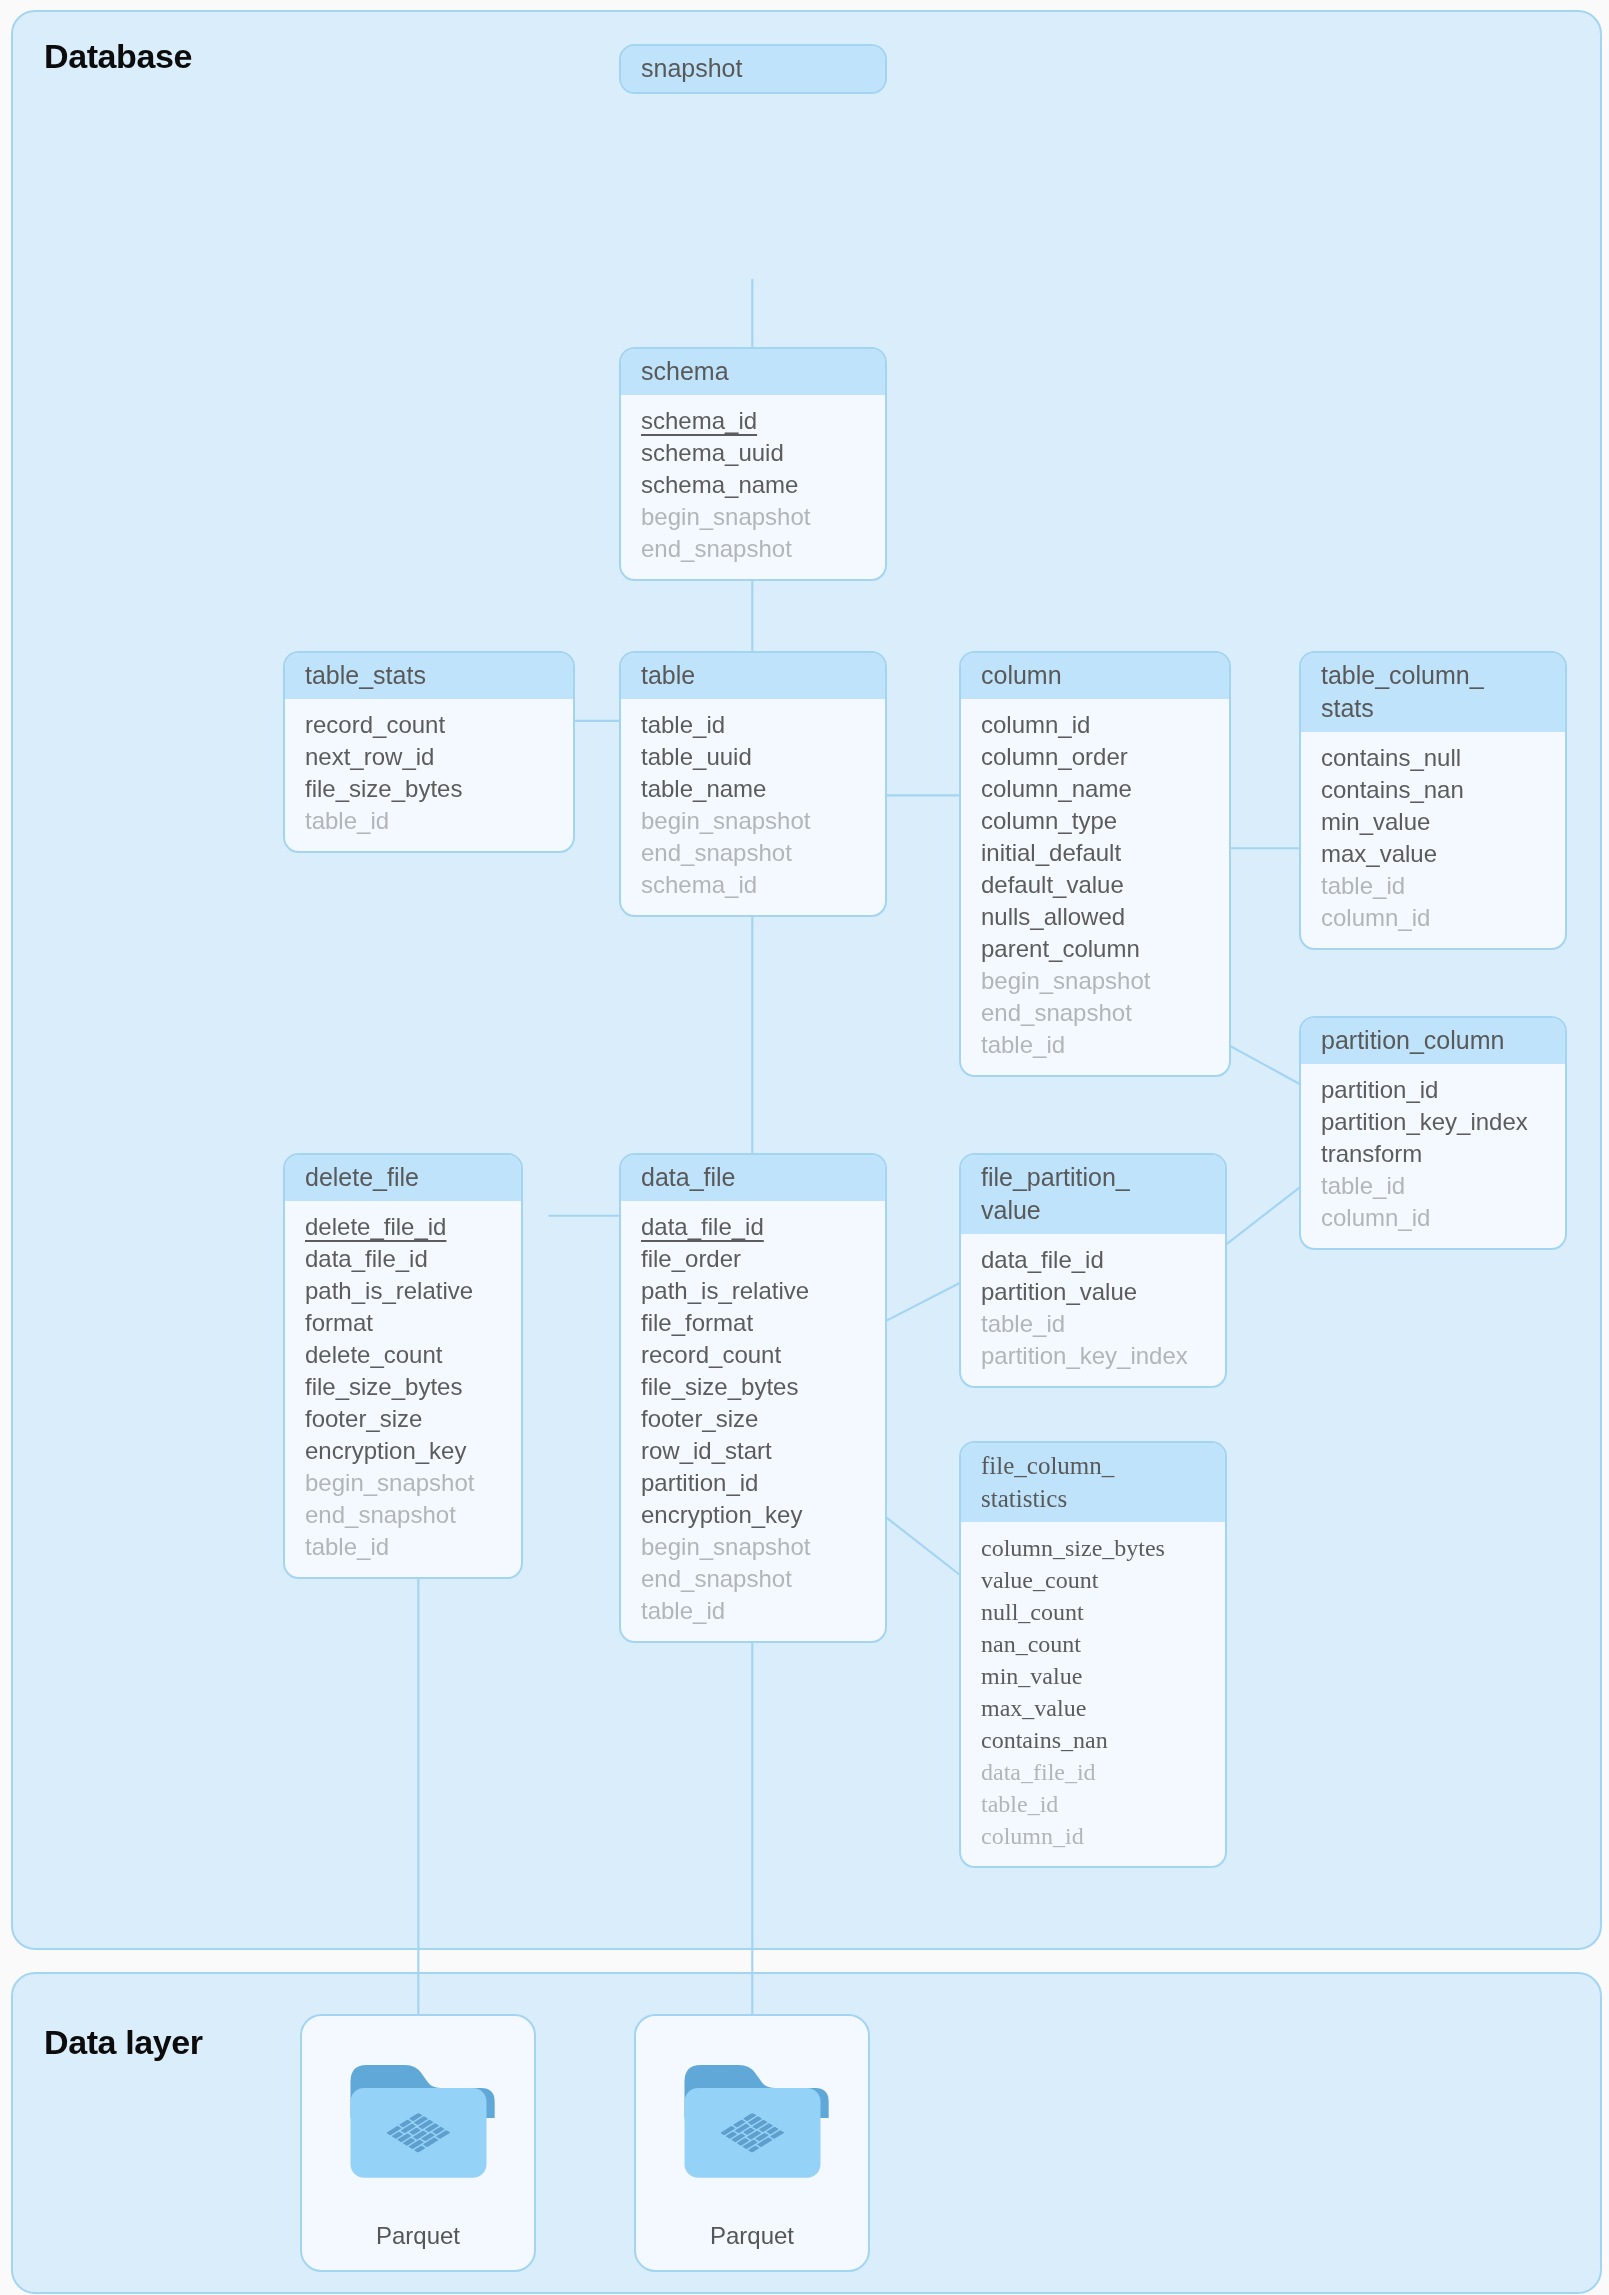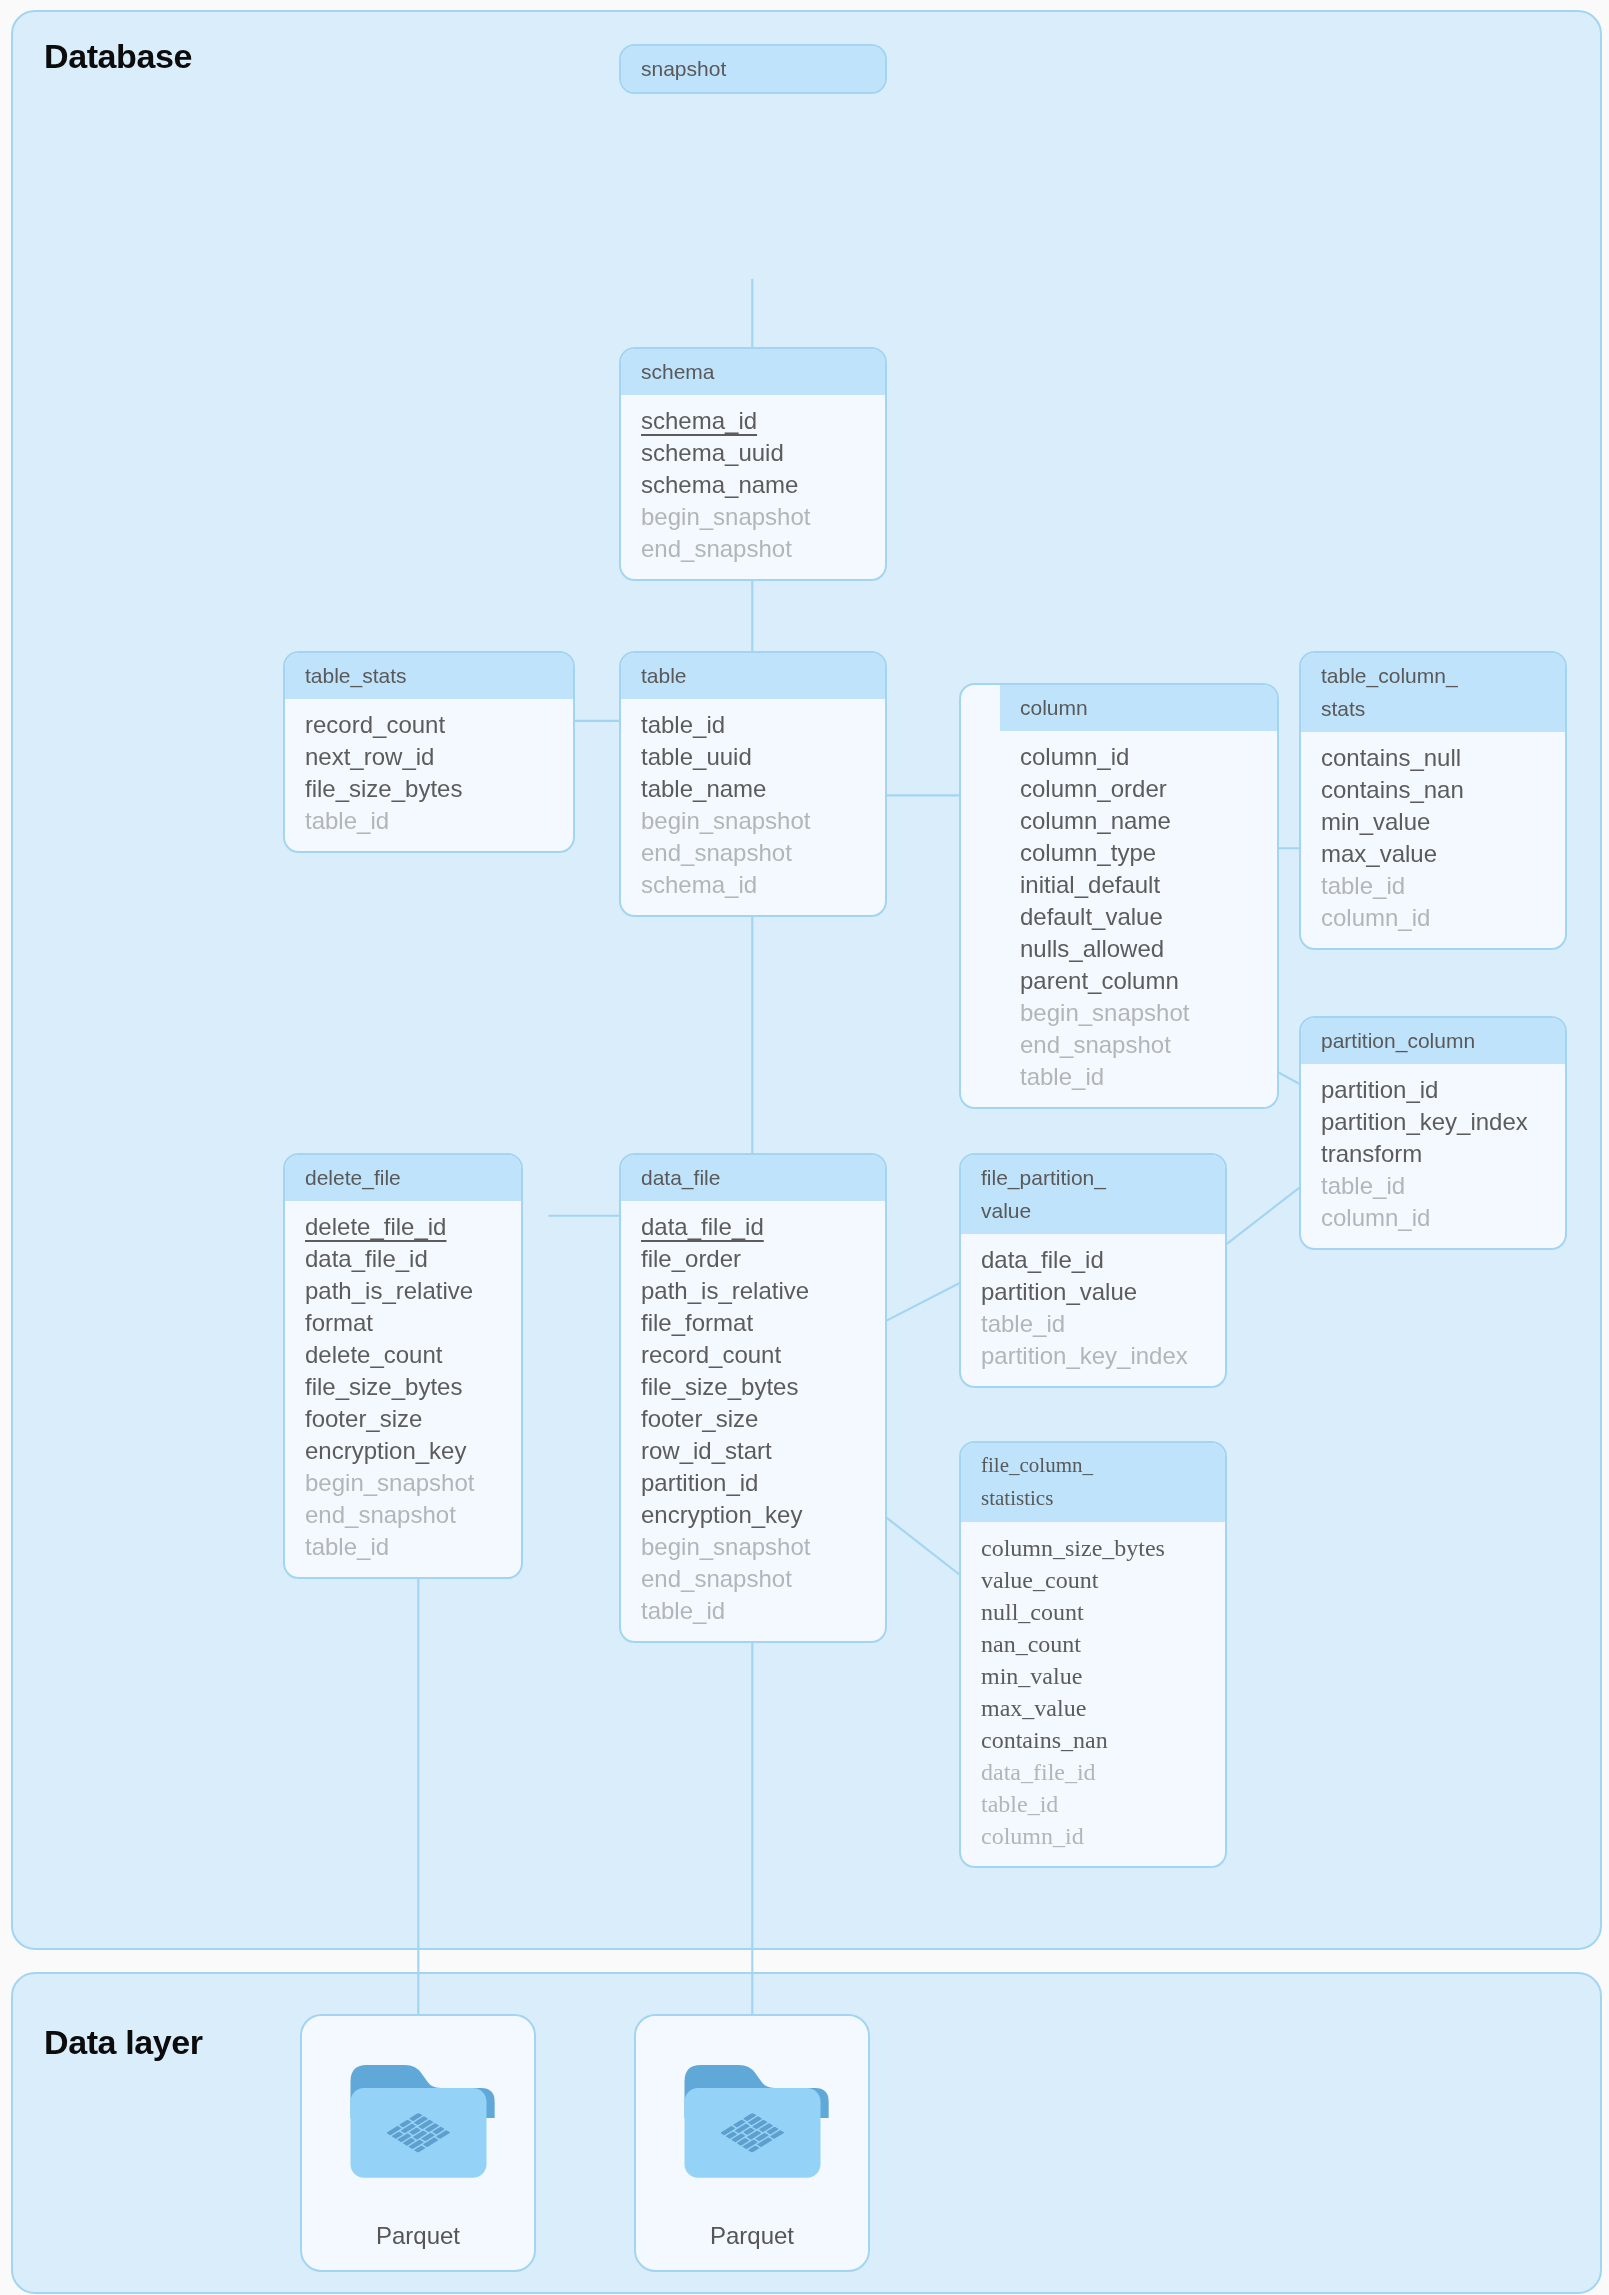--- a/index.html
+++ b/index.html
@@ -6,21 +6,21 @@
   body{font-family:"Liberation Sans", sans-serif; width:1609px; height:2295px; position:relative;}
   .stage{position:relative;width:1609px;height:2295px;overflow:hidden;}
 
   .panel{position:absolute;background:#daedfb;border:2.1px solid #a3d5f3;border-radius:24px;z-index:0;}
   .panel-title{position:absolute;font-size:34px;font-weight:700;color:#0c0c0c;letter-spacing:-0.4px;z-index:3;}
 
   #connector-layer{position:absolute;left:0;top:0;z-index:1;}
   #connector-layer line{stroke:#a3d5f3;stroke-width:3;}
 
   .entity-box{position:absolute;background:#f3f9fe;border:2.1px solid #a3d5f3;border-radius:15.7px;z-index:2;overflow:hidden;box-sizing:border-box;}
-  .entity-header{background:#bfe3fa;color:#595959;font-size:21px;line-height:33px;padding:6.4px 20px;white-space:pre-line;}
+  .entity-header{background:#bfe3fa;color:#595959;font-size:25px;line-height:33px;padding:6.4px 20px;white-space:pre-line;}
   .entity-fields{padding:10px 20px 14.3px 20px;}
   .field{font-size:24px;line-height:32px;color:#5c5c5c;white-space:nowrap;}
   .field.muted{color:#b3b6b8;}
   .field.pk{text-decoration:underline;text-decoration-thickness:1.8px;text-underline-offset:5px;}
 
   .folder-card{position:absolute;width:236px;height:258px;background:#f3f9fe;border:2.1px solid #a3d5f3;border-radius:21.5px;z-index:2;box-sizing:border-box;display:flex;flex-direction:column;align-items:center;justify-content:space-between;padding:38px 0 20px 0;}
   .folder-label{font-size:24px;color:#565656;}
 </style>
 </head>
 <body>
@@ -72,21 +72,21 @@
         <div class="entity-header">table</div>
         <div class="entity-fields">
           <div class="field normal">table_id</div>
           <div class="field normal">table_uuid</div>
           <div class="field normal">table_name</div>
           <div class="field muted">begin_snapshot</div>
           <div class="field muted">end_snapshot</div>
           <div class="field muted">schema_id</div>
         </div>
       </div>
-      <div class="entity-box" style="left: 959px; top: 683px; width: 320px; padding-left: 39px;">
+      <div class="entity-box" style="left: 959px; top: 651px; width: 272px;">
         <div class="entity-header">column</div>
         <div class="entity-fields">
           <div class="field normal">column_id</div>
           <div class="field normal">column_order</div>
           <div class="field normal">column_name</div>
           <div class="field normal">column_type</div>
           <div class="field normal">initial_default</div>
           <div class="field normal">default_value</div>
           <div class="field normal">nulls_allowed</div>
           <div class="field normal">parent_column</div>

